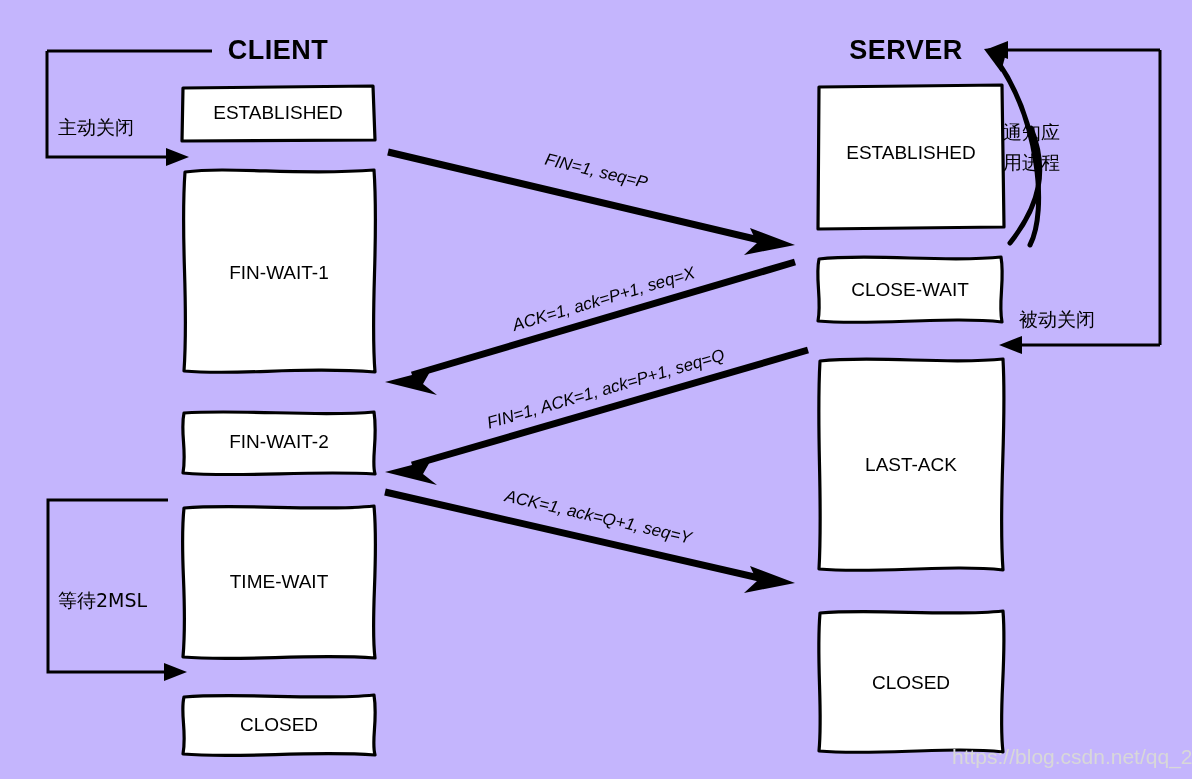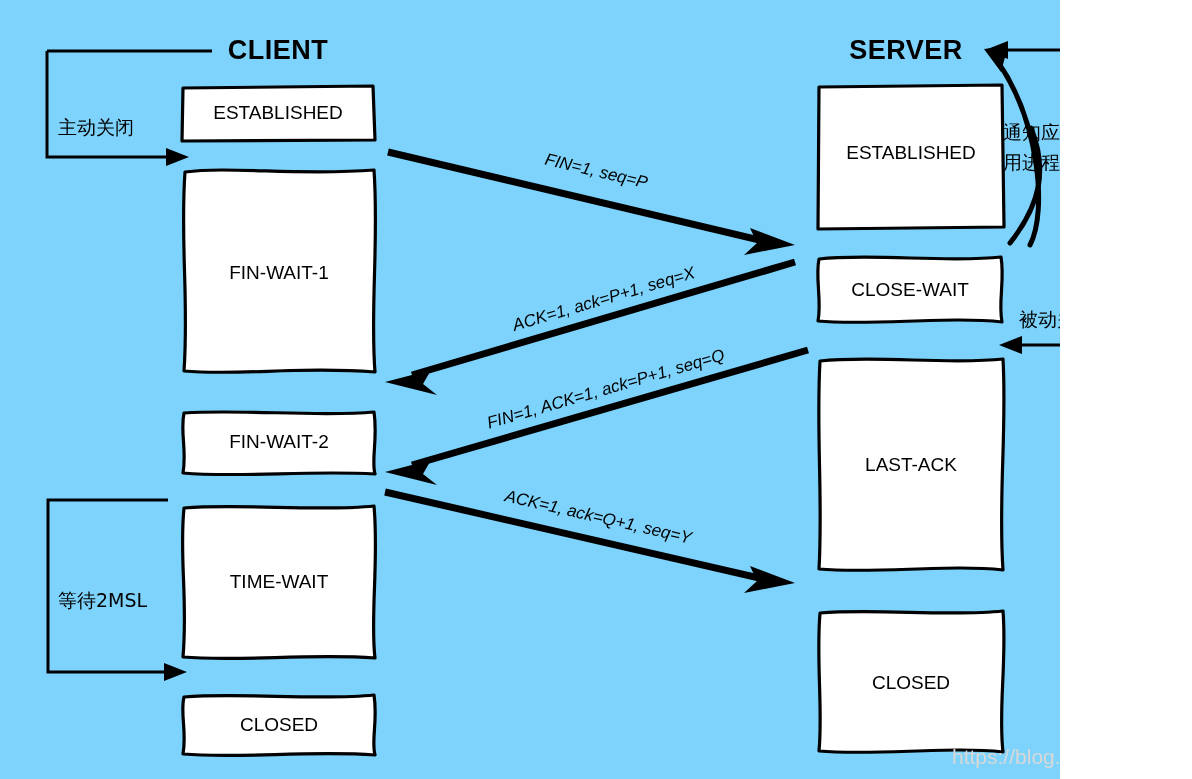--- a/index.html
+++ b/index.html
@@ -5,23 +5,23 @@
   html, body {
     margin: 0;
     padding: 0;
     background: #ffffff;
   }
   body {
     font-family: "Liberation Sans", "DejaVu Sans", sans-serif;
   }
   #stage {
     position: relative;
-    width: 1060px;
+    width: 1192px;
     height: 779px;
-    background: #7dd3fc;
+    background: #c4b5fd;
     overflow: hidden;
   }
   #diagram-svg {
     position: absolute;
     left: 0;
     top: 0;
     width: 1192px;
     height: 779px;
   }
   .state-box-label {

